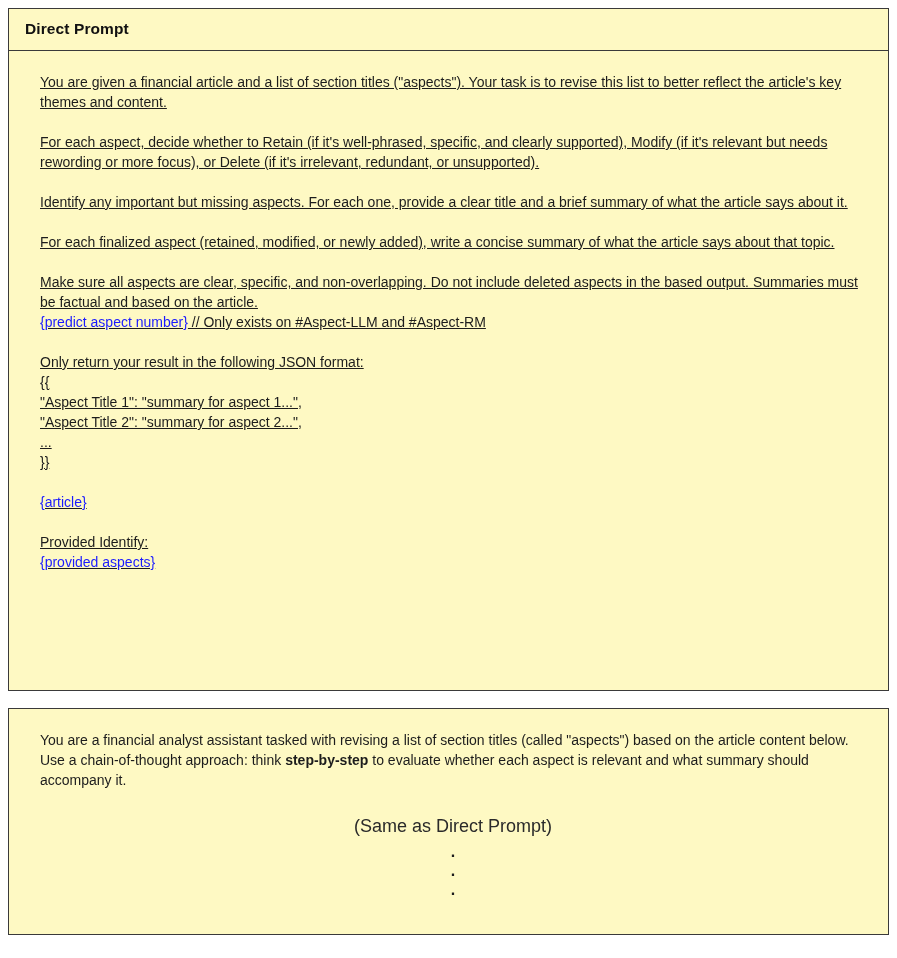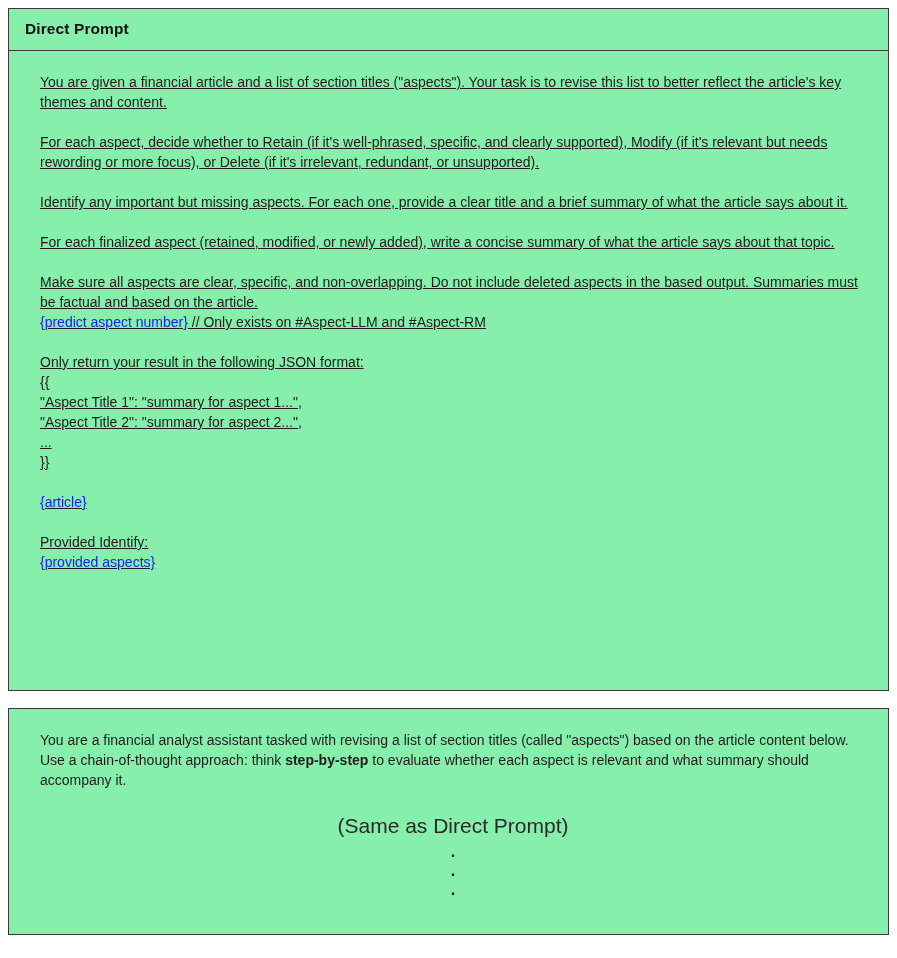--- a/index.html
+++ b/index.html
@@ -11,21 +11,21 @@
   .page {
     width: 897px;
     height: 958px;
     box-sizing: border-box;
     padding: 8px 8px;
     background: #ffffff;
   }
   .panel {
     box-sizing: border-box;
     border: 1.5px solid #3a3a3a;
-    background: #86efac;
+    background: #fef9c3;
     margin-bottom: 17px;
   }
   .panel:last-child { margin-bottom: 0; }
   .panel-header {
     font-size: 15.5px;
     font-weight: bold;
     color: #111111;
     padding: 11px 16px 12px 16px;
     border-bottom: 1.5px solid #3a3a3a;
     letter-spacing: 0.1px;
@@ -49,21 +49,21 @@
   .line-group > div {
     min-height: 20px;
   }
   .blue {
     color: #1a1aff;
   }
   .direct-body { min-height: 596px; text-decoration: underline; }
   .cot-body { min-height: 182px; }
   .centered-note {
     text-align: center;
-    font-size: 21px;
+    font-size: 18px;
     color: #2a2a2a;
     margin-top: 26px;
   }
   .dots {
     text-align: center;
     font-size: 16px;
     font-weight: bold;
     color: #1c1c1c;
     margin-top: 6px;
   }

